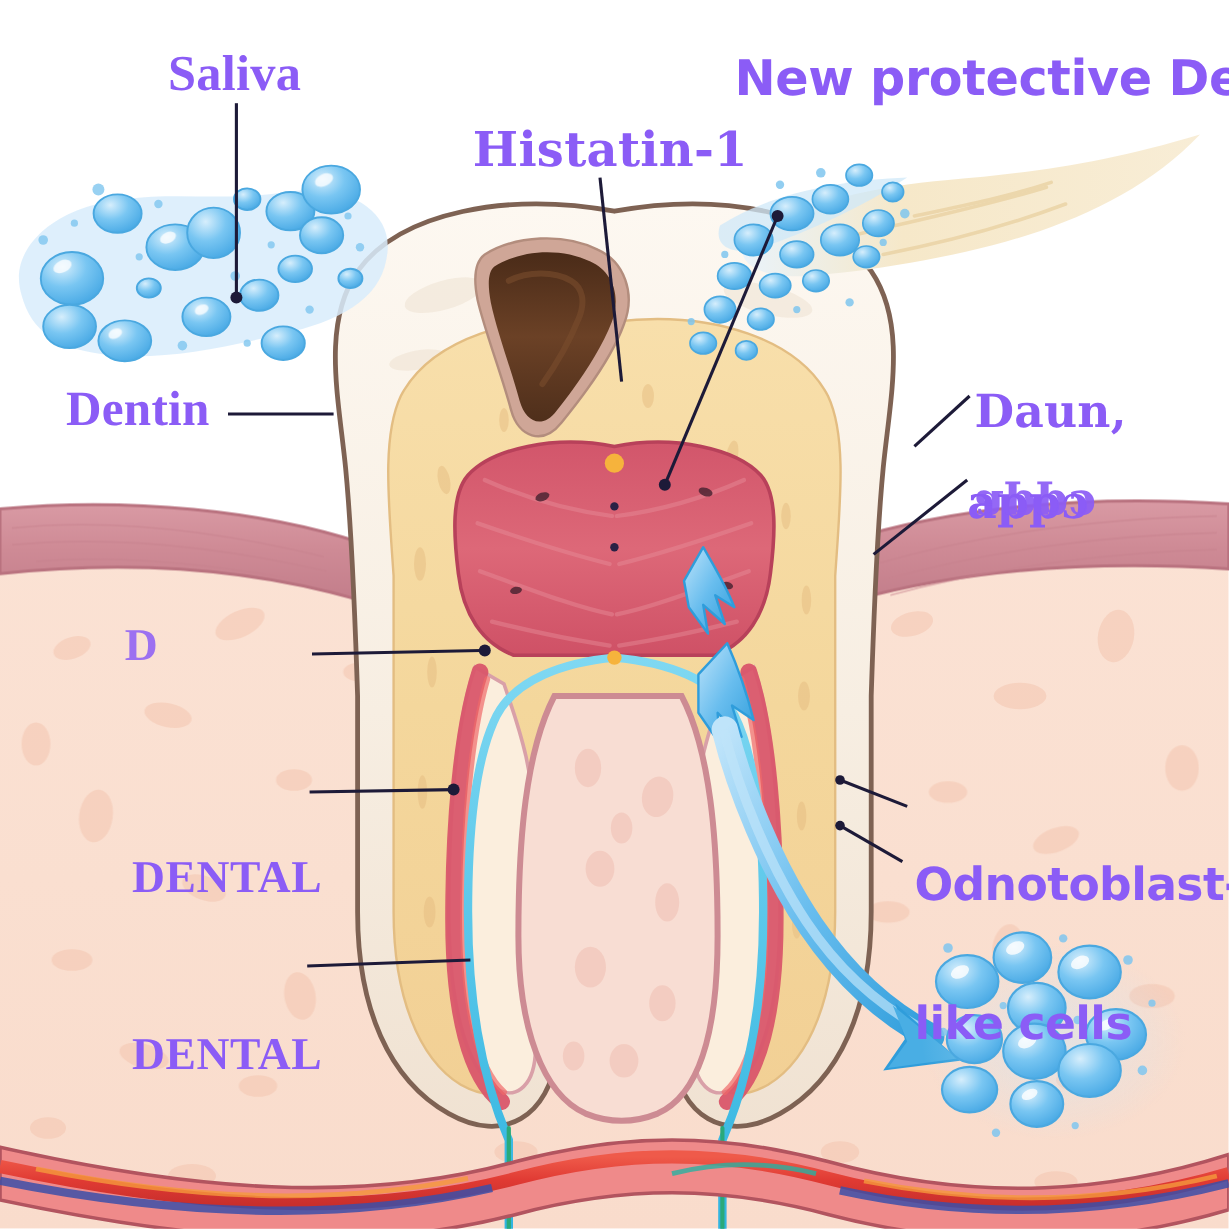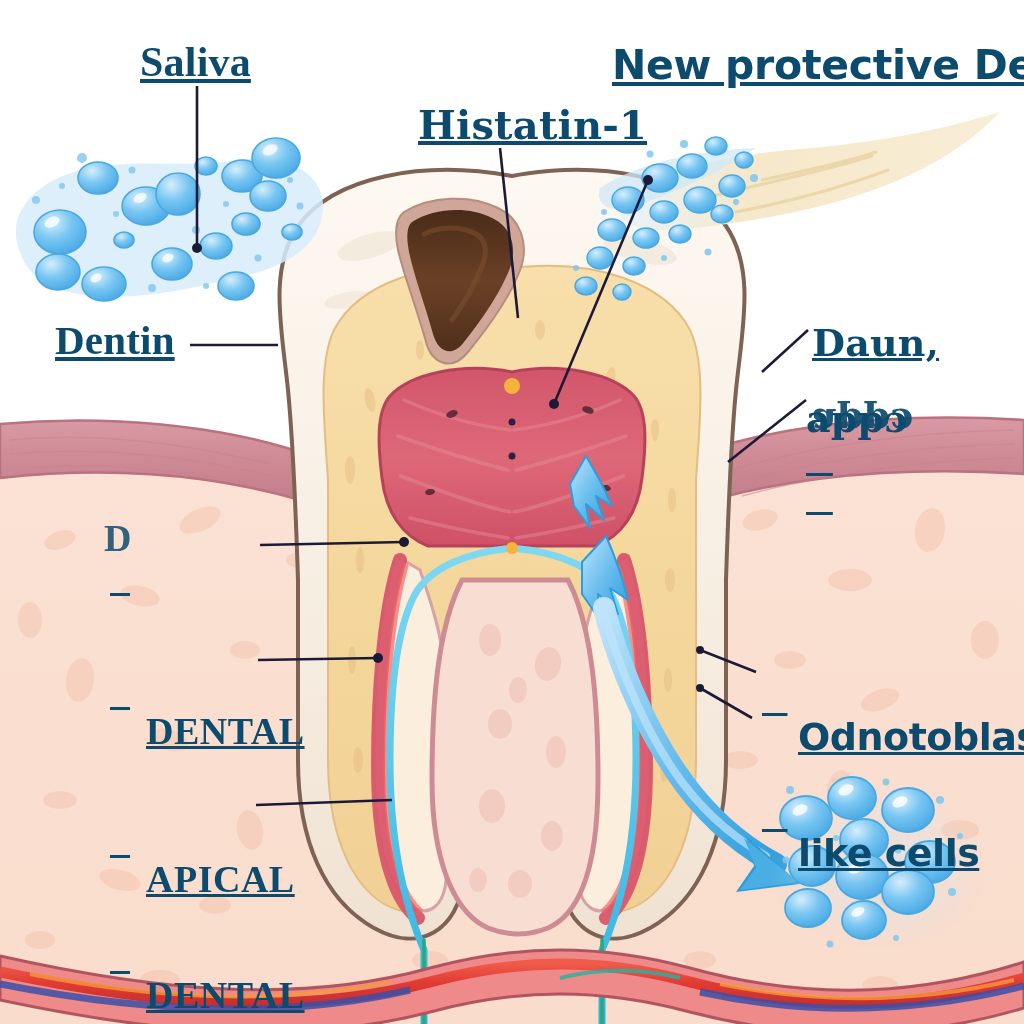--- a/index.html
+++ b/index.html
@@ -6,48 +6,47 @@
   html,body{margin:0;padding:0;background:#fff;}
   body{
     font-family:"Liberation Serif", serif;
     width:1024px;height:1024px;overflow:hidden;
   }
   #stage{position:relative;width:1024px;height:1024px;background:#ffffff;overflow:hidden;}
   #art{position:absolute;left:0;top:0;width:1024px;height:1024px;}
 
   .lbl{
     position:absolute;
-    color:#0c4a6e;
+    color:#8b5cf6;
     line-height:1.02;
     white-space:pre;
     letter-spacing:.2px;
-    text-decoration:underline;
     -webkit-font-smoothing:antialiased;
   }
   .lbl.serif{font-family:"Liberation Serif", serif;font-weight:700;}
   .lbl.slab{font-family:"DejaVu Serif", serif;font-weight:700;}
   .lbl.sans{font-family:"DejaVu Sans", sans-serif;font-weight:700;}
 
   
   #lb-saliva{left:140px;top:41px;font-size:42px;}
-  #lb-histatin{left:394px;top:105px;font-size:40px;font-family:"DejaVu Serif",serif;margin-left:24px;}
+  #lb-histatin{left:394px;top:105px;font-size:40px;font-family:"DejaVu Serif",serif;}
   #lb-newdentin{left:612px;top:45px;font-size:41px;font-family:"DejaVu Sans",sans-serif;font-weight:700;letter-spacing:-.3px;}
   #lb-dentin{left:55px;top:320px;font-size:41px;}
 
   #lb-daun{left:812px;top:324px;font-size:38px;font-family:"DejaVu Serif",serif;}
   #lb-appd{left:806px;top:400px;font-size:38px;font-family:"DejaVu Serif",serif;}
   #lb-appd .g1{position:absolute;left:0;top:0;}
   #lb-appd .g2{position:absolute;left:6px;top:2px;opacity:.92;transform:scaleY(-1);transform-origin:center;}
 
   #lb-enmel{left:110px;top:520px;font-size:38px;letter-spacing:.5px;}
   #lb-enmel .over{position:absolute;left:-6px;top:-1px;opacity:.85;}
   #lb-dentalpulp{left:110px;top:634px;font-size:38px;letter-spacing:.5px;}
   #lb-apical{left:110px;top:782px;font-size:38px;letter-spacing:.5px;}
   #lb-odont{left:762px;top:640px;font-size:38px;font-family:"DejaVu Sans",sans-serif;letter-spacing:-.5px;}
-  .l2{display:block;margin-left:36px;}
+  .l2{display:block;}
 </style>
 </head>
 <body>
 
 <div id="stage">
 
 <svg id="art" viewBox="0 0 1024 1024">
   <defs>
     <linearGradient id="gEnamel" x1="0" y1="0" x2="0" y2="1">
       <stop offset="0" stop-color="#fdf8f1"></stop>
@@ -489,21 +488,20 @@
 
 <div class="lbl serif" id="lb-enmel">
   <span class="over">D</span>
 </div>
 
 <div class="lbl serif" id="lb-dentalpulp">
   <span class="l2">DENTAL</span>
 </div>
 
 <div class="lbl serif" id="lb-apical">
-  <span class="l2">APICAL</span>
   <span class="l2">DENTAL</span>
 </div>
 
 <div class="lbl sans" id="lb-odont">
   <span class="l2">Odnotoblast-</span>
   <span class="l2">like cells</span>
 </div>
 
 </div>
 

